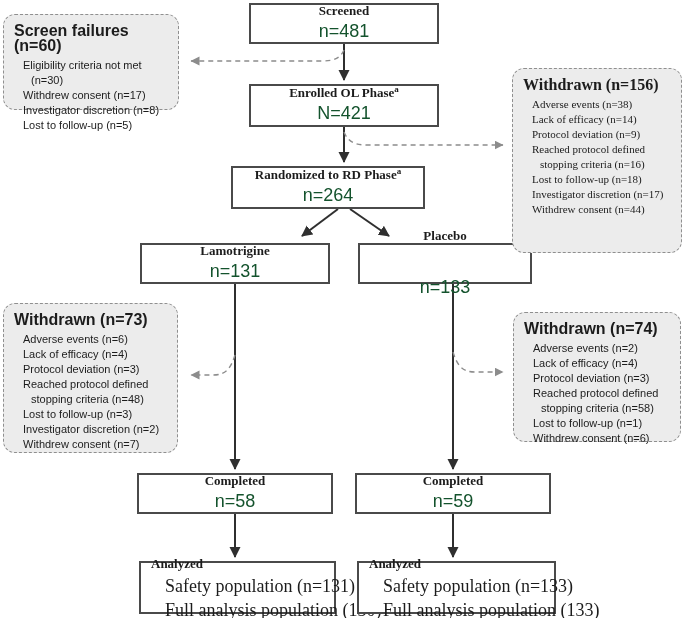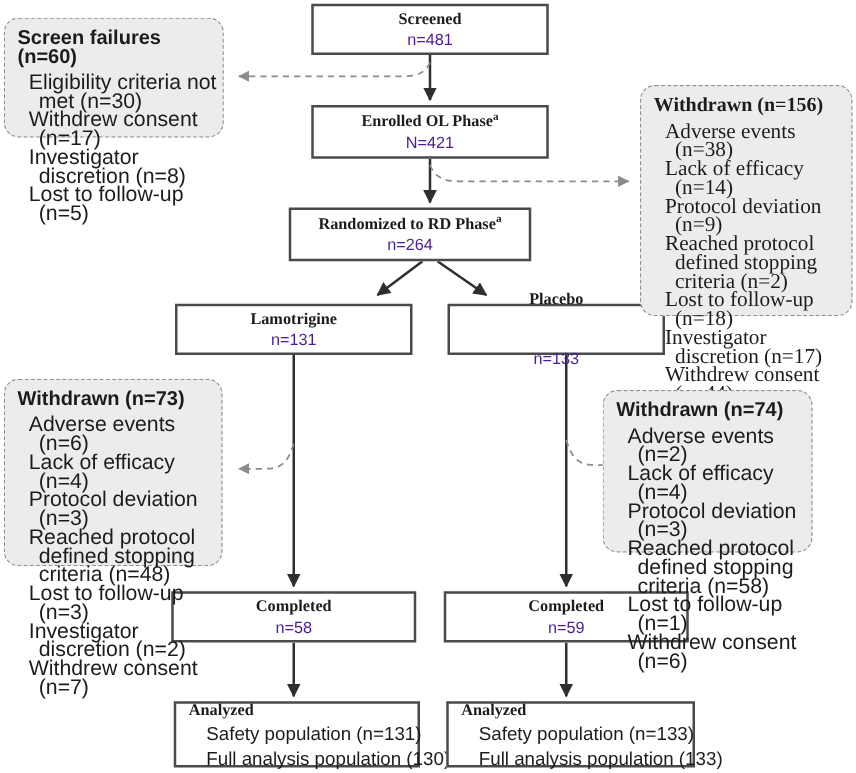--- a/index.html
+++ b/index.html
@@ -31,52 +31,53 @@
   .box .t {
     font-weight: bold;
     font-size: 13px;
     line-height: 1.3;
     color: #1c1c1c;
     white-space: nowrap;
     font-family: Liberation Serif, serif;
   }
   .box .t sup { font-size: 9px; line-height: 0; }
   .box .v {
-    font-size: 13px;
+    font-size: 18px;
     line-height: 1.3;
-    color: #4c1d95;
+    color: #14532d;
   }
   .box.analyzed {
     align-items: flex-start;
     text-align: left;
     padding: 9px 6px 5px 10px;
   }
   .box.analyzed .t { margin-bottom: 1px; }
   .analyzed-line {
-    font-size: 15px;
+    font-size: 18px;
     line-height: 1.35;
     padding-left: 14px;
     white-space: nowrap;
+    font-family: Liberation Serif, serif;
   }
   .note {
     position: absolute;
     background: #ececec;
     border: 1.5px dashed #8f8f8f;
     border-radius: 12px;
     box-sizing: border-box;
     padding: 8px 4px 8px 10px;
   }
   .note-title {
     font-weight: bold;
     font-size: 16px;
     line-height: 15px;
     margin-bottom: 5px;
   }
   .note-item {
-    font-size: 17px;
+    font-size: 11px;
     line-height: 15px;
     padding-left: 17px;
     text-indent: -8px;
   }
 </style>
 </head>
 <body>
 
 <div class="canvas">
 
@@ -162,38 +163,38 @@
     <div class="note-item">Withdrew consent (n=17)</div>
     <div class="note-item">Investigator discretion (n=8)</div>
     <div class="note-item">Lost to follow-up (n=5)</div>
   </div>
 
   <div class="note" style="left:512px; top:68px; width:170px; height:185px;font-family:Liberation Serif, serif;">
     <div class="note-title">Withdrawn (n=156)</div>
     <div class="note-item">Adverse events (n=38)</div>
     <div class="note-item">Lack of efficacy (n=14)</div>
     <div class="note-item">Protocol deviation (n=9)</div>
-    <div class="note-item">Reached protocol defined stopping criteria (n=2)</div>
+    <div class="note-item">Reached protocol defined stopping criteria (n=16)</div>
     <div class="note-item">Lost to follow-up (n=18)</div>
     <div class="note-item">Investigator discretion (n=17)</div>
     <div class="note-item">Withdrew consent (n=44)</div>
   </div>
 
   <div class="note" style="left:3px; top:303px; width:175px; height:150px;">
     <div class="note-title">Withdrawn (n=73)</div>
     <div class="note-item">Adverse events (n=6)</div>
     <div class="note-item">Lack of efficacy (n=4)</div>
     <div class="note-item">Protocol deviation (n=3)</div>
     <div class="note-item">Reached protocol defined stopping criteria (n=48)</div>
     <div class="note-item">Lost to follow-up (n=3)</div>
     <div class="note-item">Investigator discretion (n=2)</div>
     <div class="note-item">Withdrew consent (n=7)</div>
   </div>
 
-  <div class="note" style="left:482px; top:312px; width:168px; height:130px;">
+  <div class="note" style="left:513px; top:312px; width:168px; height:130px;">
     <div class="note-title">Withdrawn (n=74)</div>
     <div class="note-item">Adverse events (n=2)</div>
     <div class="note-item">Lack of efficacy (n=4)</div>
     <div class="note-item">Protocol deviation (n=3)</div>
     <div class="note-item">Reached protocol defined stopping criteria (n=58)</div>
     <div class="note-item">Lost to follow-up (n=1)</div>
     <div class="note-item">Withdrew consent (n=6)</div>
   </div>
 
 </div>

